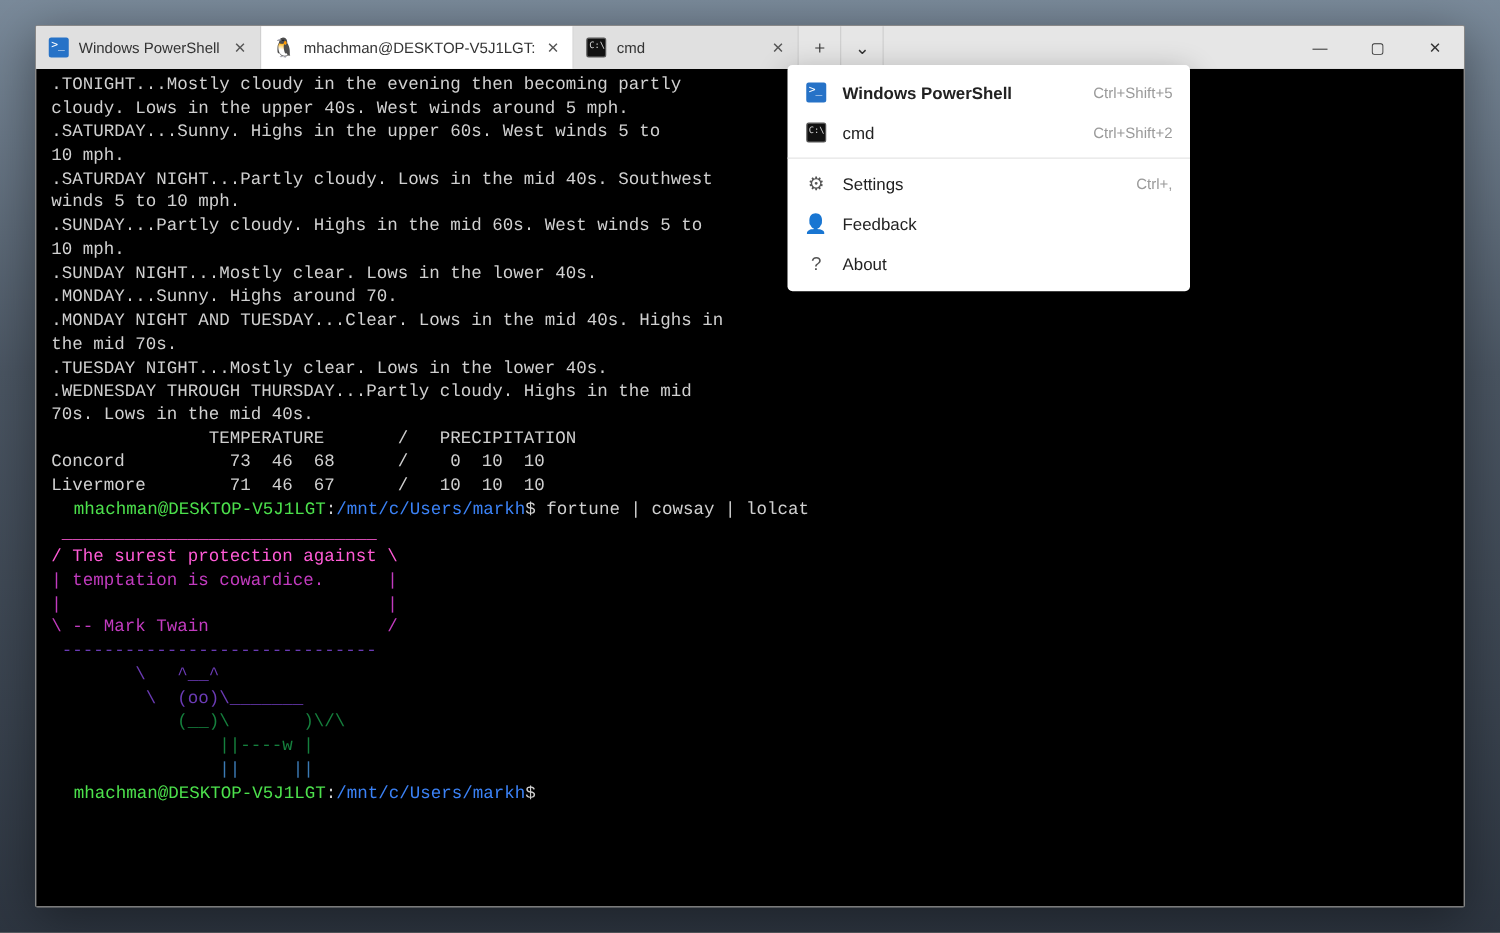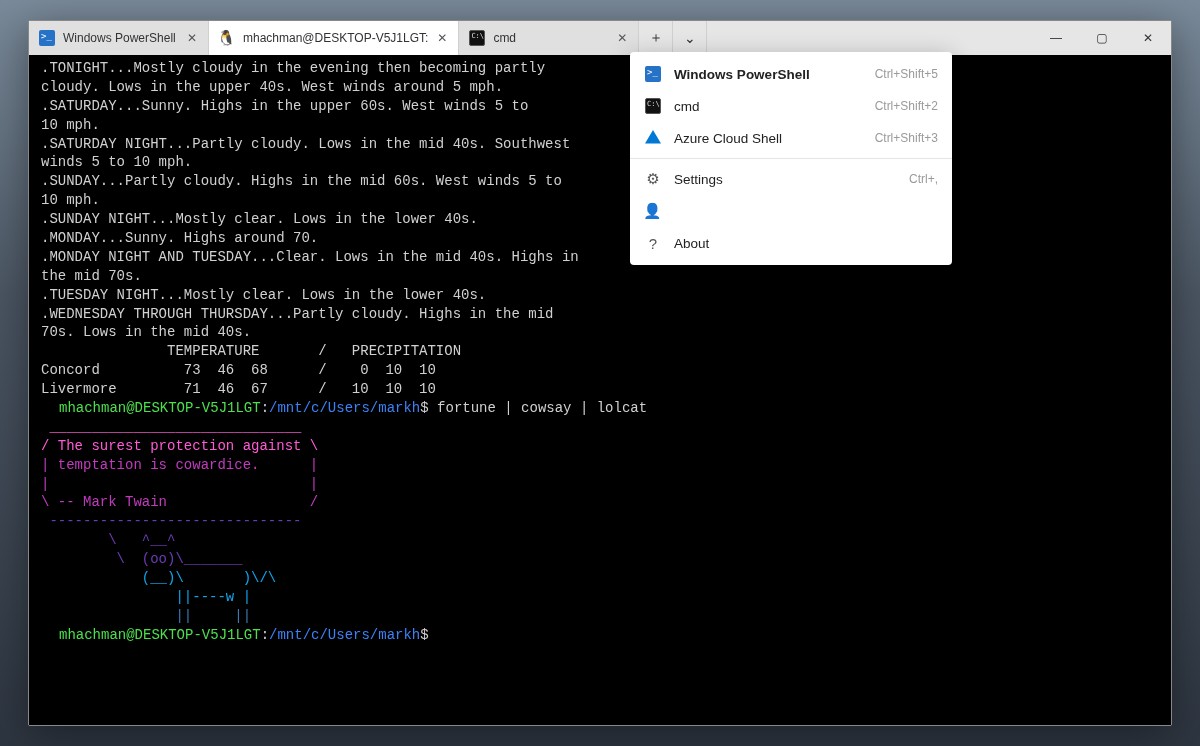--- a/index.html
+++ b/index.html
@@ -72,21 +72,21 @@
     white-space: pre;
     overflow: hidden;
   }
   .terminal .line { white-space: pre; }
   .g { color:#4CE04C;padding-left:18px; }
   .b { color:#3b82f6; }
   .w { color:#d0d0d0; }
   .p1 { color:#ff5bd6; }
   .p2 { color:#c23bbf; }
   .p3 { color:#6b3bb5; }
-  .p4 { color:#0ea5e9; }
+  .p4 { color:#15803d; }
   .p5 { color:#3b7ab5; }
   .dropdown {
     position: absolute;
     top: 52px;
     left: 630px;
     width: 322px;
     background: #fff;
     border-radius: 4px;
     box-shadow: 0 6px 24px rgba(0,0,0,0.3);
     padding: 6px 0;
@@ -160,35 +160,29 @@
     <span class="lbl">Windows PowerShell</span>
     <span class="sc">Ctrl+Shift+5</span>
   </div>
   <div class="item">
     <span class="icon">
         <span class="ic-cmd"></span>
       </span>
     <span class="lbl">cmd</span>
     <span class="sc">Ctrl+Shift+2</span>
   </div>
-  <div class="item">
-    <span class="icon">
-        <span class="ic-azure"></span>
-      </span>
-    <span class="lbl">Azure Cloud Shell</span>
-    <span class="sc">Ctrl+Shift+3</span>
-  </div>
   <hr>
   <div class="item">
     <span class="icon ic-gear">⚙</span>
     <span class="lbl">Settings</span>
     <span class="sc">Ctrl+,</span>
   </div>
   <div class="item">
     <span class="icon ic-fb">👤</span>
+    <span class="lbl">Feedback</span>
     <span class="sc"></span>
   </div>
   <div class="item">
     <span class="icon ic-q">?</span>
     <span class="lbl">About</span>
     <span class="sc"></span>
   </div>
 </div>
 
 </body></html>

